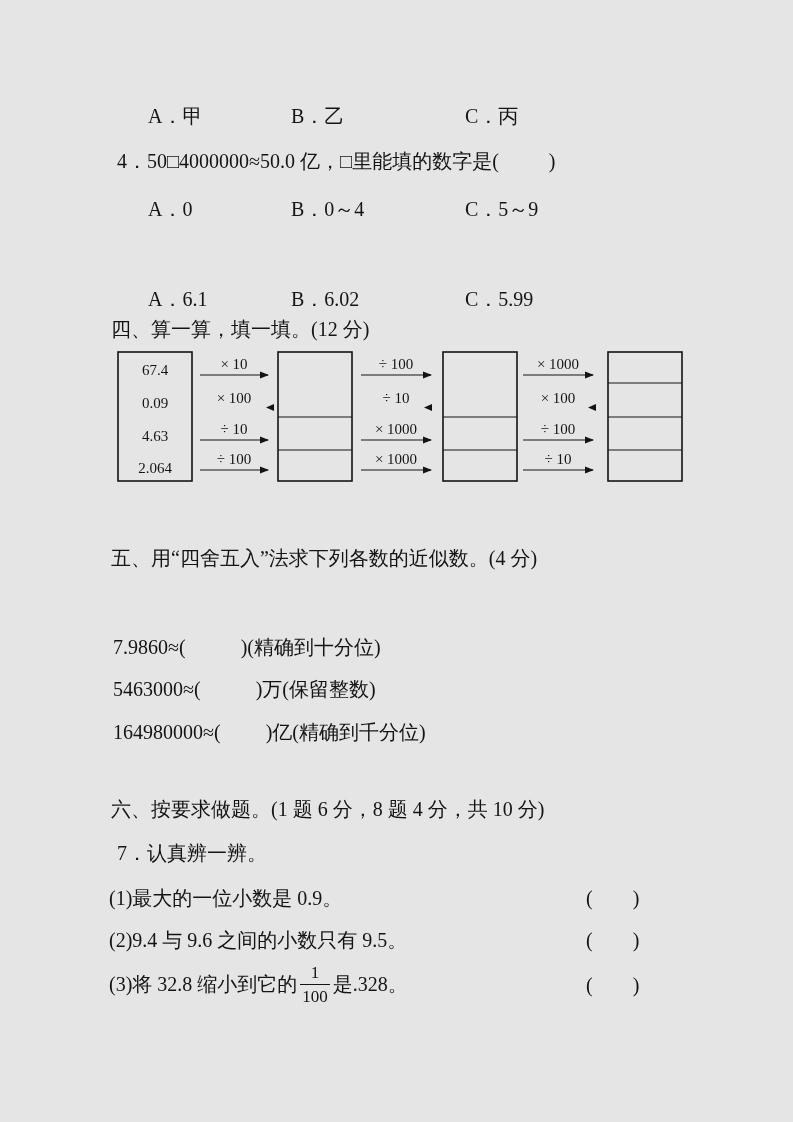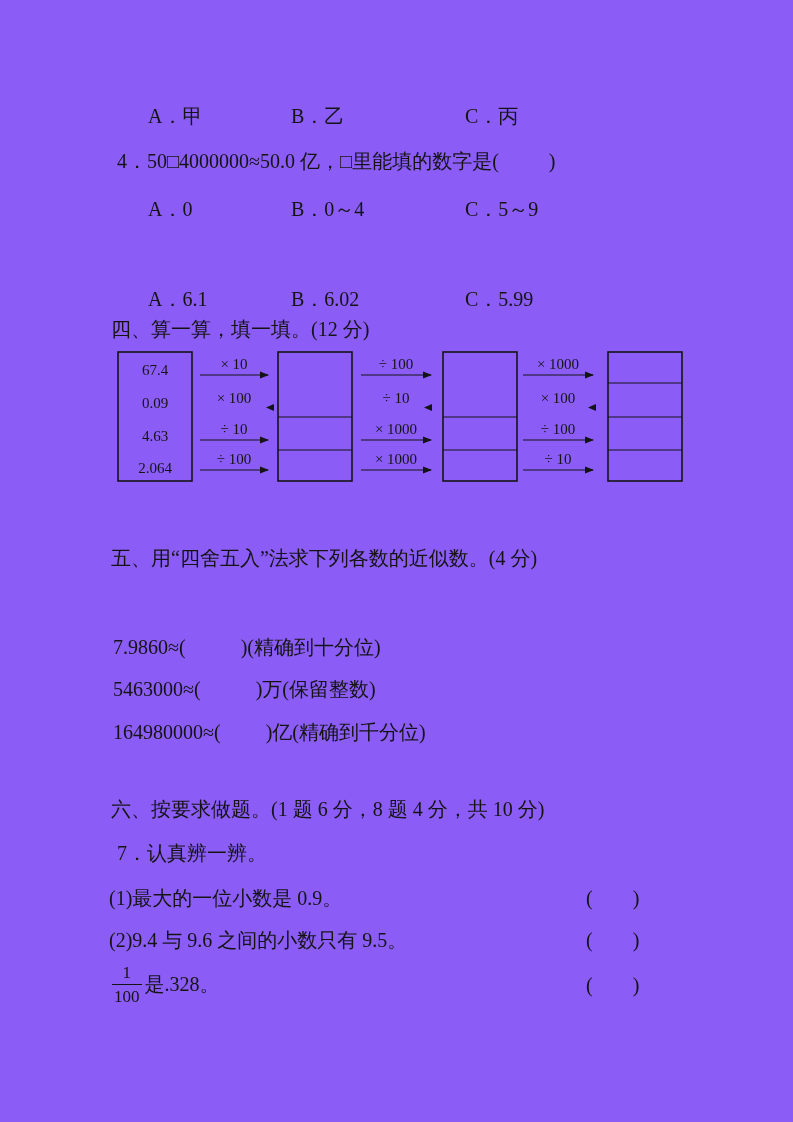--- a/index.html
+++ b/index.html
@@ -1,17 +1,17 @@
 <!DOCTYPE html>
 <html><head>
 <meta charset="utf-8">
 <style>
   html,body{margin:0;padding:0;background:#ffffff;}
   .page{
-    position:relative;width:793px;height:1122px;background:#8b5cf6;color:#141414;
+    position:relative;width:793px;height:1122px;background:#e5e5e5;color:#141414;
     font-family:"Liberation Serif","DejaVu Serif",serif;overflow:hidden;
   }
   .abs{position:absolute;white-space:pre;font-size:20px;line-height:26px;}
   .judge-line{display:flex;align-items:center;white-space:pre;font-size:20px;}
   .frac{display:inline-flex;flex-direction:column;align-items:center;line-height:1;font-size:17px;margin:0 3px;}
   .frac .fnum{padding:0 2px 3px;}
   .frac .fden{border-top:1.5px solid #141414;padding:3px 2px 0;}
   svg text{font-family:"Liberation Serif","DejaVu Serif",serif;fill:#141414;}
   svg .lbl{font-size:15px;}
   svg .val{font-size:15px;}
@@ -98,20 +98,21 @@
   <div class="abs" style="left:111px;top:796px">六、按要求做题。(1 题 6 分，8 题 4 分，共 10 分)</div>
   <div class="abs" style="left:117px;top:840px">7．认真辨一辨。</div>
 
   <div class="abs" style="left:109px;top:885px">(1)最大的一位小数是 0.9。</div>
   <span class="abs" style="left:586px;top:885px">(        )</span>
 
   <div class="abs" style="left:109px;top:927px">(2)9.4 与 9.6 之间的小数只有 9.5。</div>
   <span class="abs" style="left:586px;top:927px">(        )</span>
 
   <div class="abs judge-line" style="left:109px;top:958px;height:52px">
+    <span>(3)将 32.8 缩小到它的</span>
     <span class="frac">
       <span class="fnum">1</span>
       <span class="fden">100</span>
     </span>
     <span>是.328。</span>
   </div>
   <span class="abs" style="left:586px;top:972px">(        )</span>
 
 </div>
 

